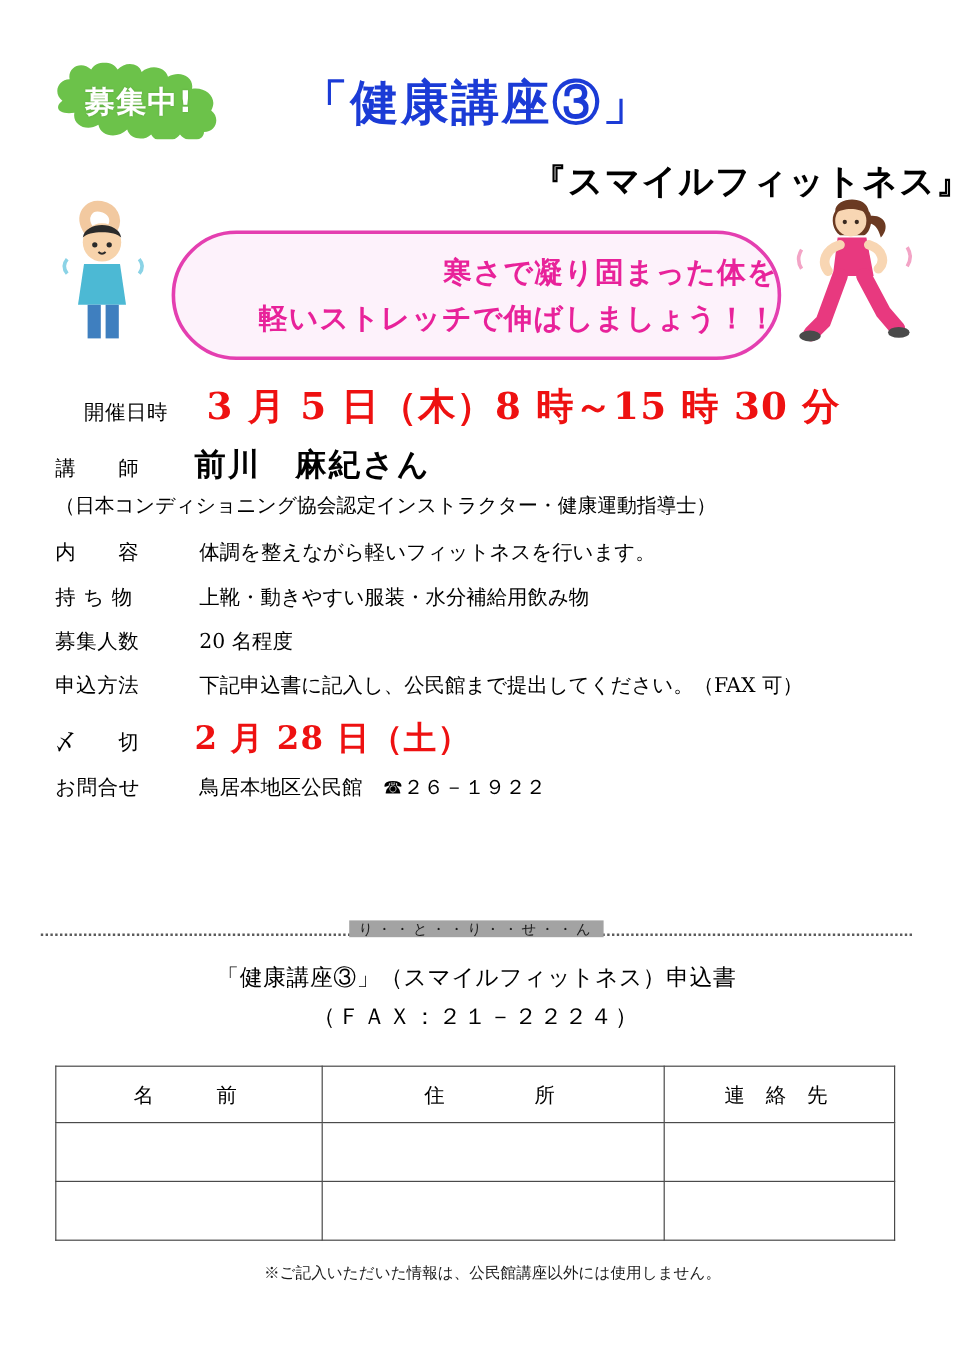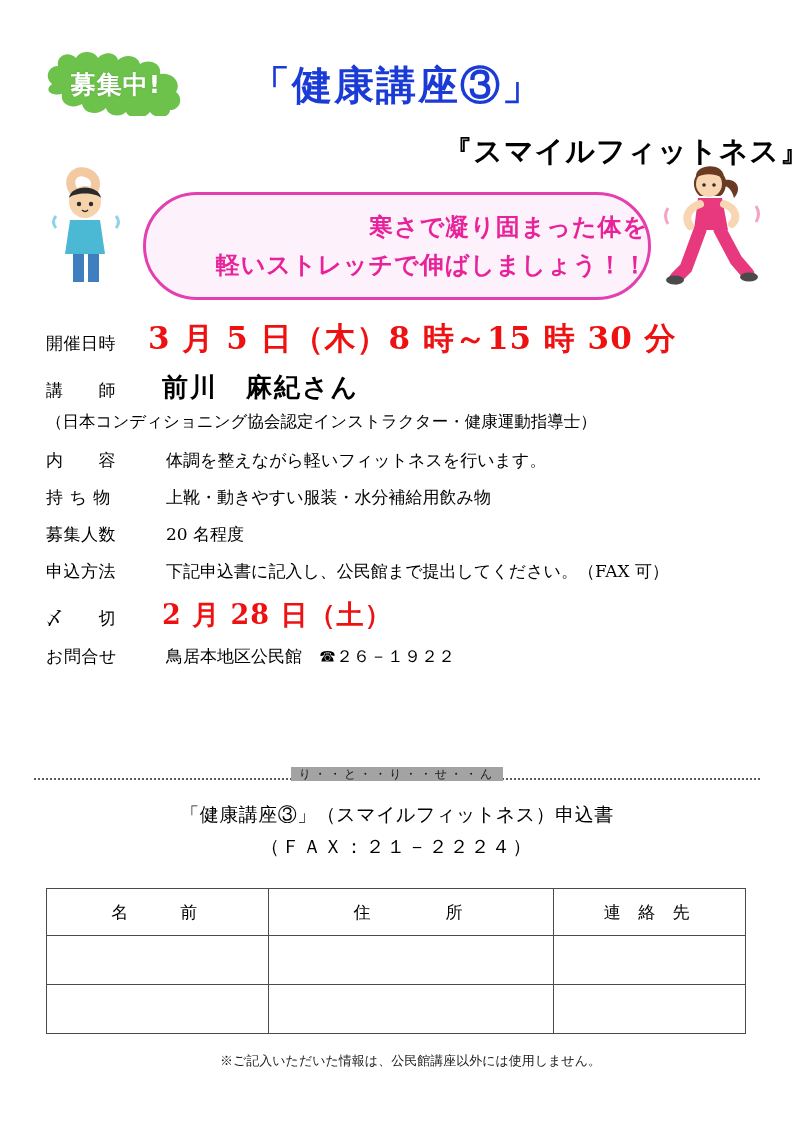--- a/index.html
+++ b/index.html
@@ -132,21 +132,21 @@
     font-size: 17px;
     letter-spacing: 0.5px;
     font-family: "DejaVu Serif", serif;
     white-space: nowrap;
   }
   .val {
     font-size: 17px;
     font-family: "DejaVu Serif", serif;
   }
   .row-date { margin-bottom: 10px; }
-  .row-date .lbl { padding-bottom: 4px; }
+  .row-date .lbl { padding-bottom: 4px; margin-left: 24px; }
   .val-date {
     font-size: 31px;
     color: #ee1111;
     font-weight: bold;
     letter-spacing: 1px;
     font-family: "DejaVu Serif", serif;
     white-space: nowrap;
   }
   .row-teacher { margin-bottom: 6px; }
   .val-teacher {

